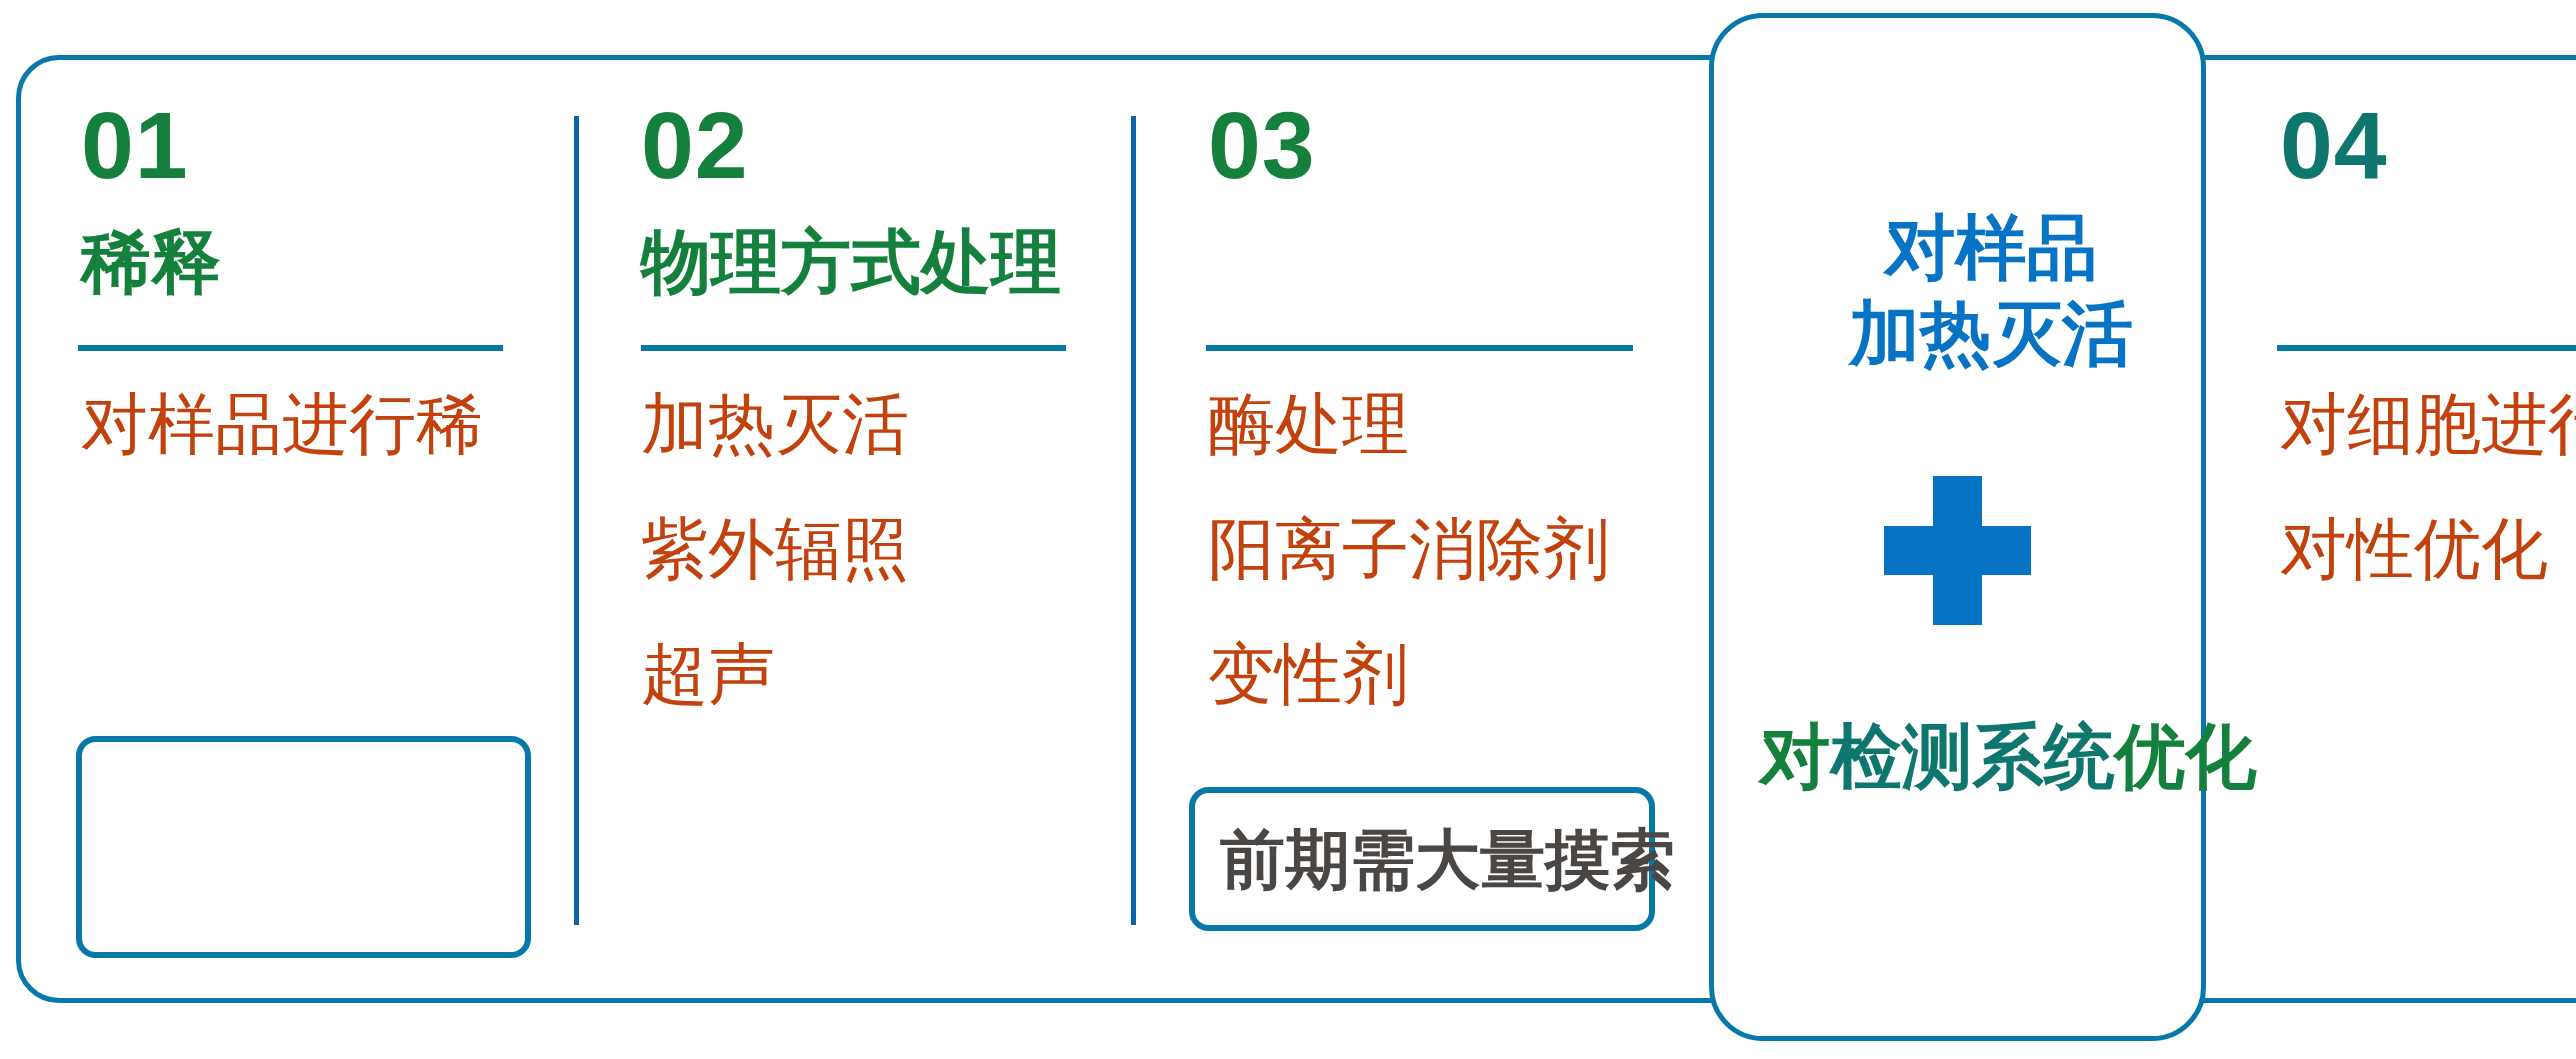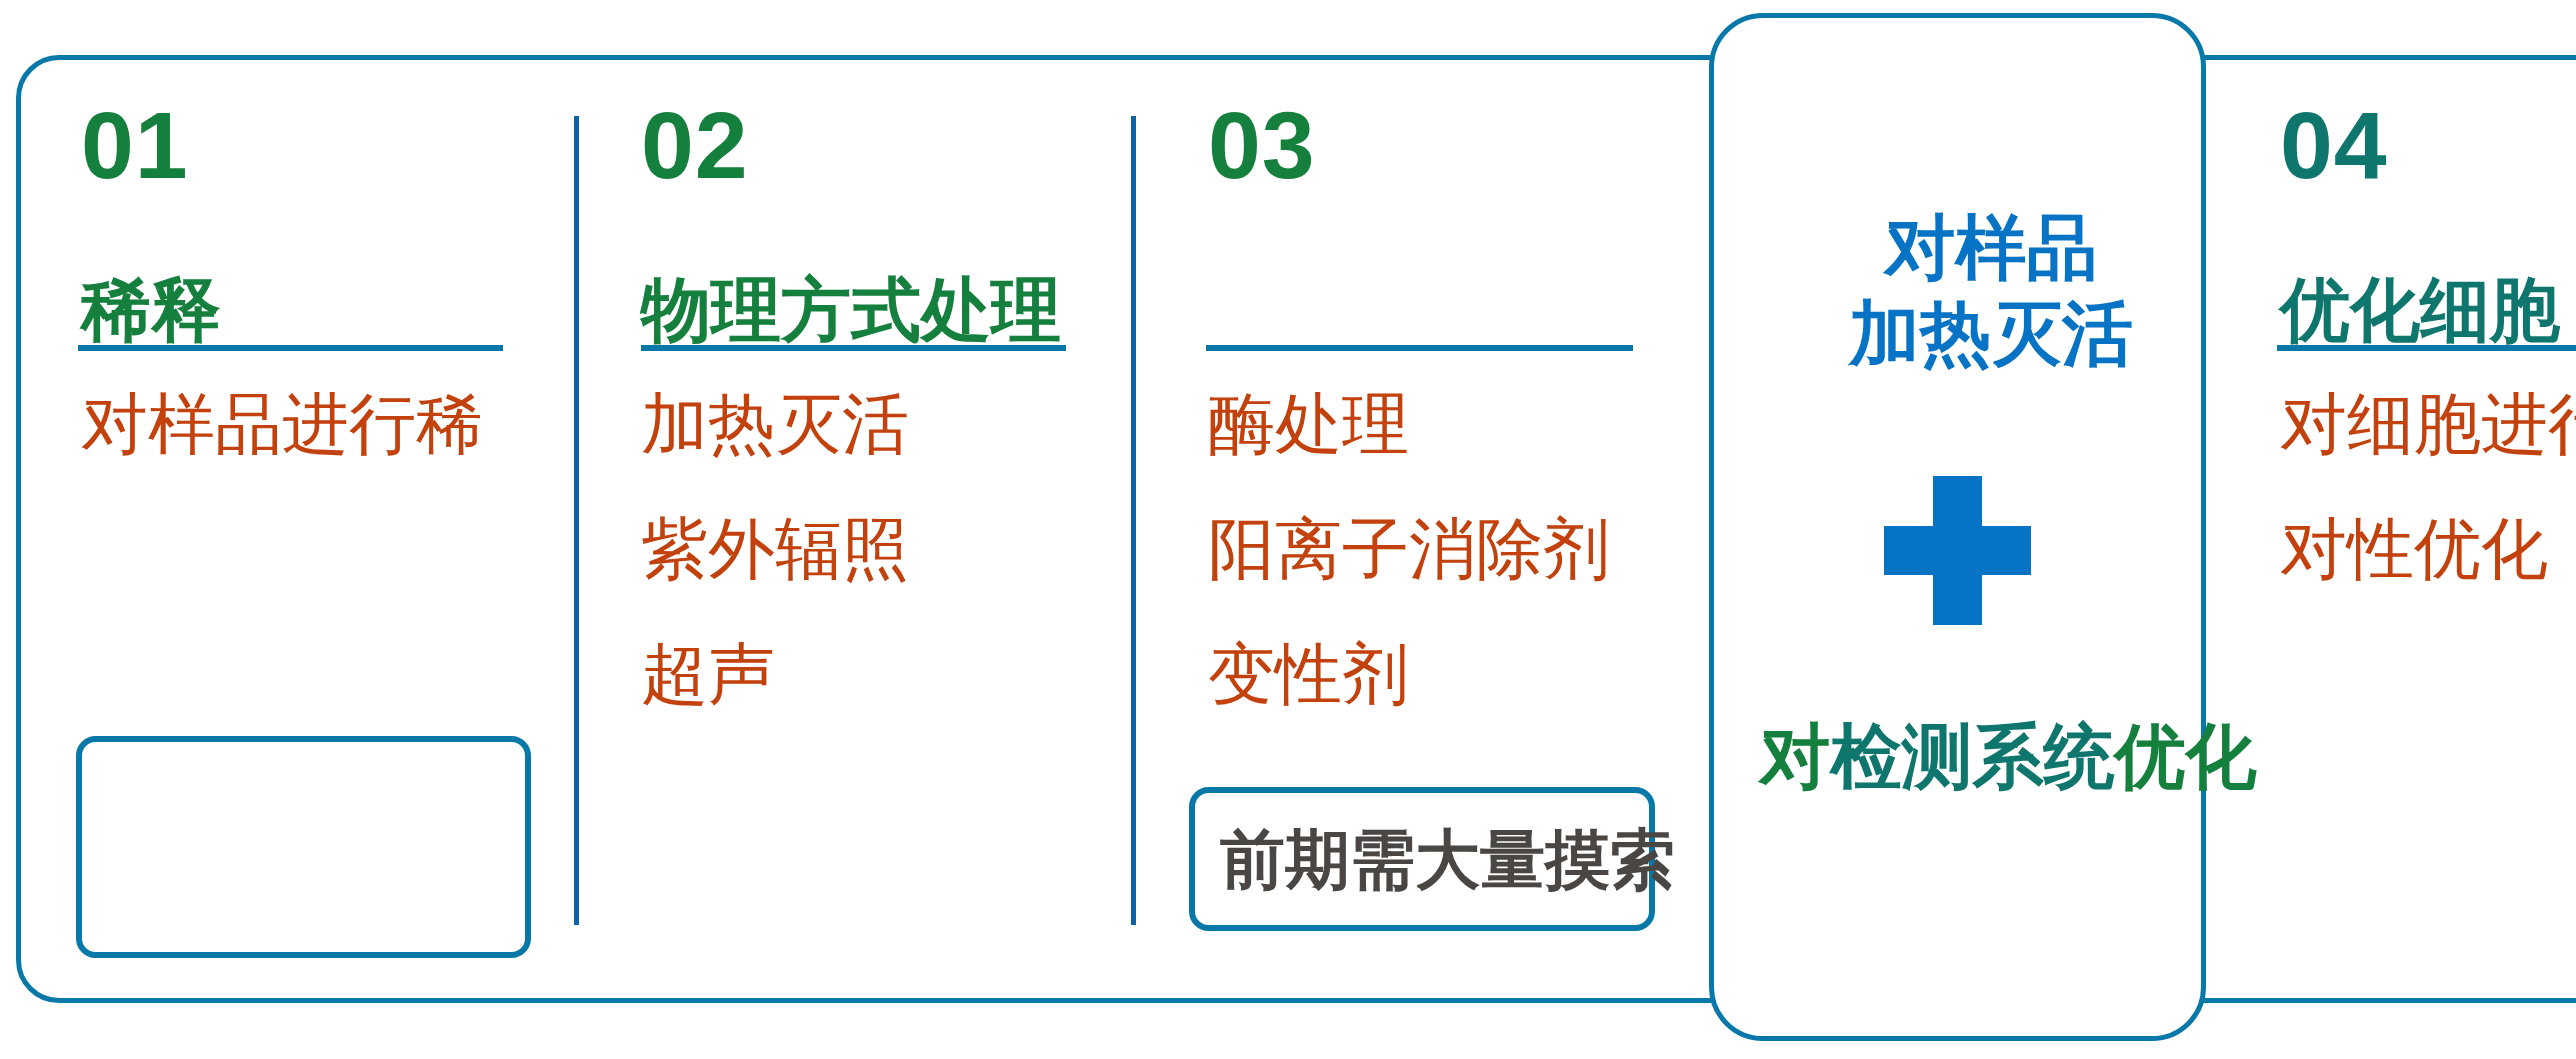--- a/index.html
+++ b/index.html
@@ -35,21 +35,21 @@
 
   .num {
     top: 98px;
     font-size: 95px; font-weight: bold; line-height: 1;
     letter-spacing: 1px;
     z-index: 1; white-space: nowrap;
   }
   .title {
     top: 227px;
     font-size: 70px; font-weight: bold; line-height: 1;
-    z-index: 1; white-space: nowrap; margin-top: 48px;
+    z-index: 1; white-space: nowrap;
   }
   .rule {
     top: 345px; height: 5.7px;
     background: #0878A8;
     z-index: 1;
   }
   .body-line {
     font-size: 67px; line-height: 1.1;
     color: #c2410c;
     z-index: 1; white-space: nowrap;
@@ -166,19 +166,18 @@
   </div>
   <div class="abs plus-icon">
     <div class="bar-v"></div>
     <div class="bar-h"></div>
   </div>
   <div class="abs summary-text" id="summary-bottom">
     <span class="blue">对</span><span class="green">检测系统</span><span class="blue">优化</span>
   </div>
 
   <div class="abs num green c4">04</div>
-  <div class="abs title green c4">优化细胞</div>
   <div class="abs rule" id="rule-4"></div>
   <div class="abs body-line row-1 c4">对细胞进行针</div>
   <div class="abs body-line row-2 c4">对性优化</div>
 
 </div>
 
 
 </body></html>

